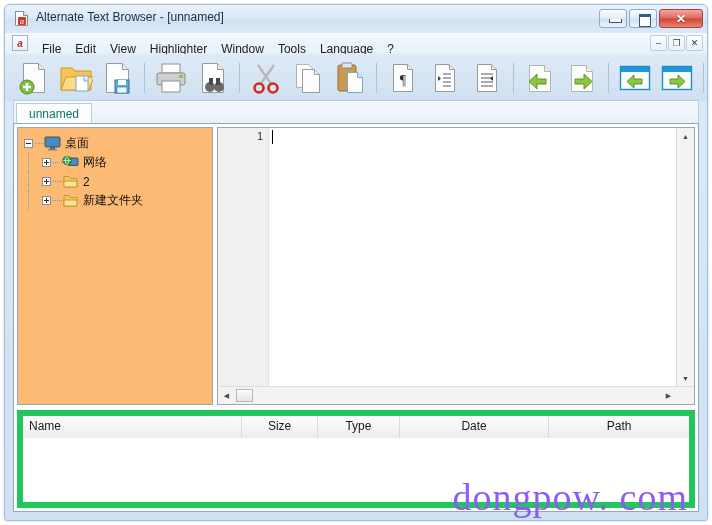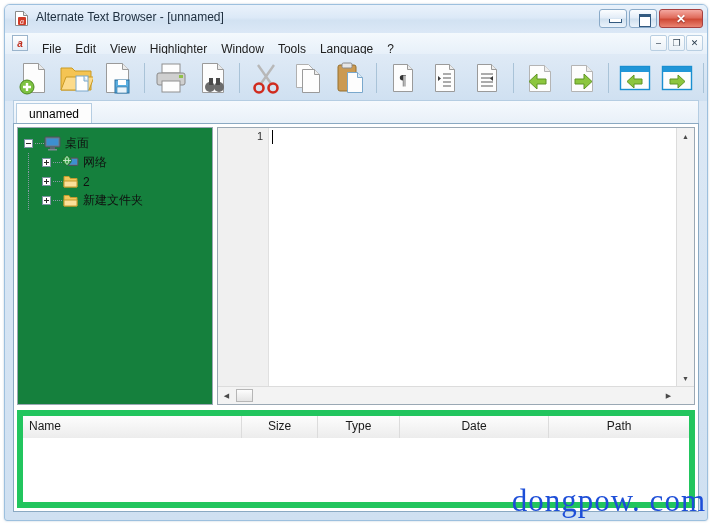--- a/index.html
+++ b/index.html
@@ -128,37 +128,37 @@
     background: linear-gradient(180deg,#f5f9fd,#e8f0f8);
     border: 1px solid #b5cde2;
     border-bottom: none;
     box-sizing: border-box;
   }
   .tab {
     position: absolute; left: 2px; top: 2px;
     height: 22px; padding: 0 12px;
     background: #fdfdfd;
     border: 1px solid #b5cde2; border-bottom: none;
-    font-size: 12px; color: #000000; line-height: 21px;
+    font-size: 12px; color: #0f766e; line-height: 21px;
     box-sizing: border-box;
   }
 
   
   .client {
     position: absolute; left: 8px; top: 118px; right: 8px; bottom: 8px;
     background: #ffffff;
     border: 1px solid #8aa9c2;
     box-sizing: border-box;
   }
 
   
   .treepane {
     position: absolute; left: 3px; top: 3px;
     width: 196px; bottom: 106px;
-    background: #15803d;
+    background: #fdba74;
     border: 1px solid #9aa8b4;
     box-sizing: border-box;
     overflow: hidden;
   }
   .tree { padding: 6px 0 0 6px; }
   .tnode {
     display: flex; align-items: center;
     height: 19px;
     font-size: 12px; color: #101010;
     white-space: nowrap;
@@ -256,23 +256,23 @@
     line-height: 21px;
     border-right: 1px solid #dcdcdc;
     box-sizing: border-box;
     padding: 0 6px;
     white-space: nowrap;
   }
   .hcell.right { text-align: center; }
   .listbody { position: absolute; left:0; right:0; top: 22px; bottom: 0; background: #fff; }
 
   .watermark {
-    position: absolute; right: 6px; bottom: 6px;
+    position: absolute; right: 24px; bottom: 6px;
     font-family: "Liberation Serif", serif;
-    font-size: 31px; color: #1d4ed8;
+    font-size: 38px; color: #8b5cf6;
     letter-spacing: 1px;
     white-space: nowrap;
   }
 </style>
 </head>
 <body>
 
 <div id="app">
   <div class="window">
 

